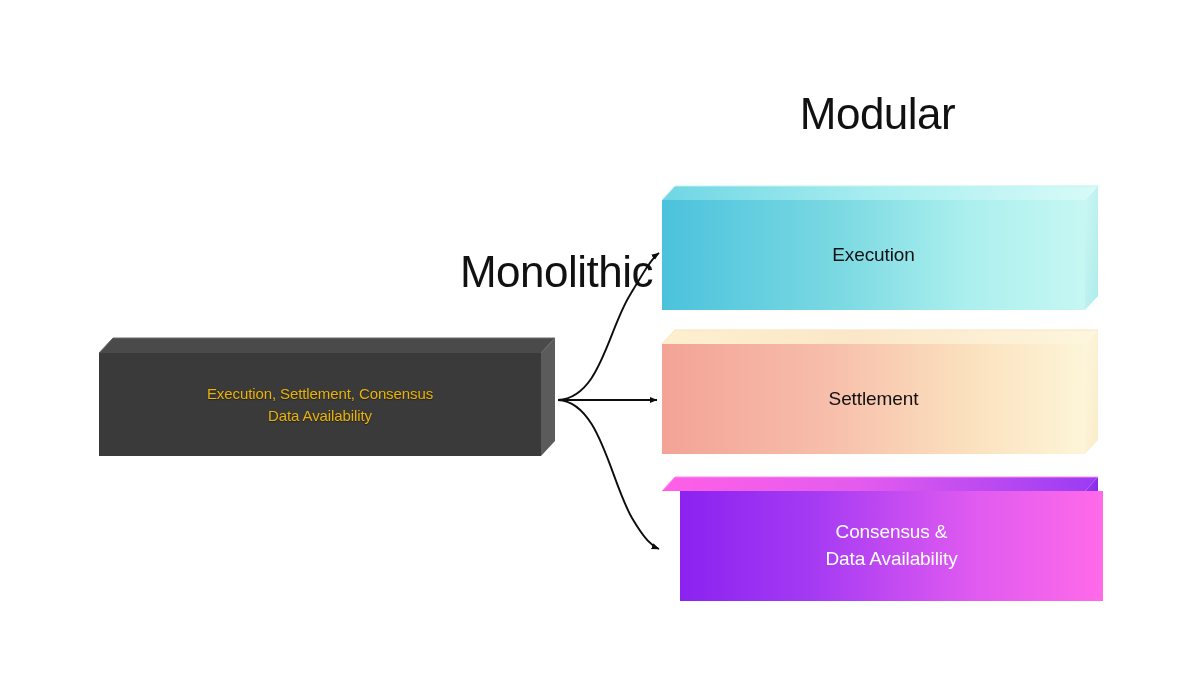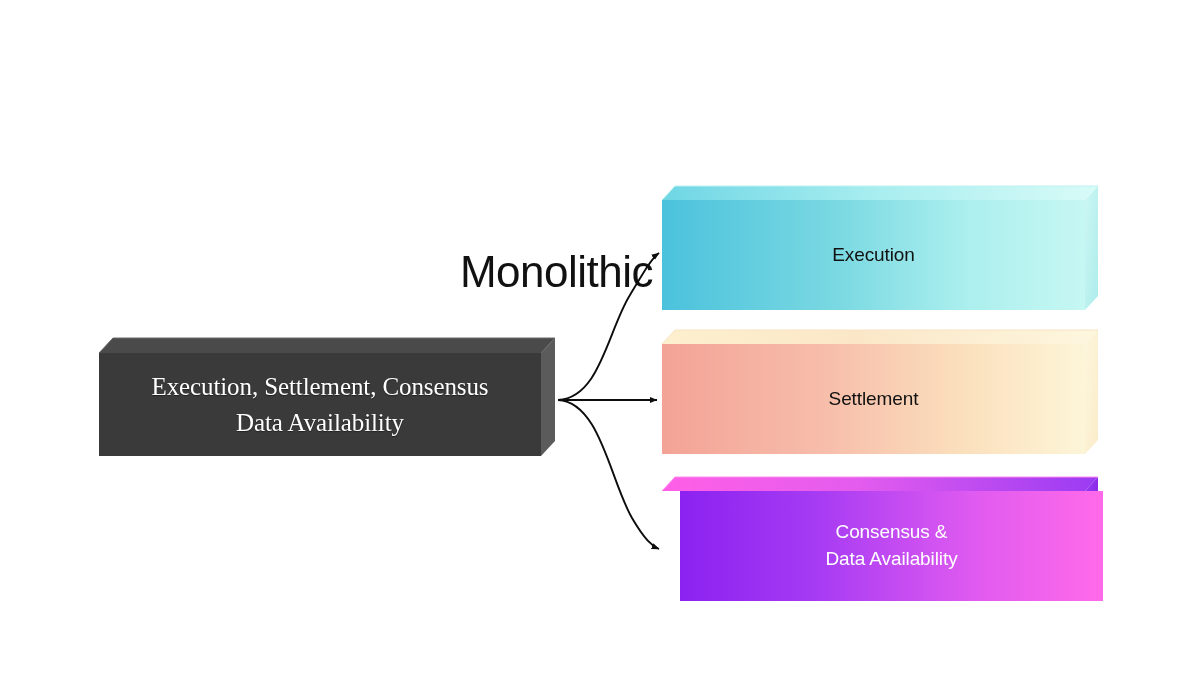--- a/index.html
+++ b/index.html
@@ -88,24 +88,23 @@
     --h: 103px;
     --dx: 14px;
     --dy: 15px;
     width: 456px;
     height: 118px;
   }
   #box-monolithic .face-front {
     background: #3a3a3a;
   }
   #box-monolithic .label {
-    color: #ffffff;
-    font-size: 25px;
+    color: #eab308;
+    font-size: 15px;
     text-shadow: 0 1px 1px rgba(0,0,0,.45);
-    font-family: Liberation Serif, serif;
   }
 
   
   .mod-box {
     left: 662px;
     --w: 423px;
     --h: 110px;
     --dx: 13px;
     --dy: 14px;
     width: 512px;
@@ -146,20 +145,21 @@
     pointer-events: none;
   }
 </style>
 </head>
 <body>
 
 <div class="canvas">
 
   <div class="title" id="title-monolithic">Monolithic</div>
 
+  <div class="title" id="title-modular">Modular</div>
 
   <div class="box3d" id="box-monolithic">
     <svg class="shell" width="456" height="118" viewBox="0 0 456 118">
 
       <polygon points="0,15 14,0 456,0 442,15" fill="#4a4a4a"></polygon>
 
       <polygon points="442,15 456,0 456,103 442,118" fill="#5b5b5b"></polygon>
 
       <polyline points="0,15 14,0 456,0" fill="none" stroke="#6a6a6a" stroke-width="1"></polyline>
       <polyline points="442,15 456,0" fill="none" stroke="#6a6a6a" stroke-width="1"></polyline>

